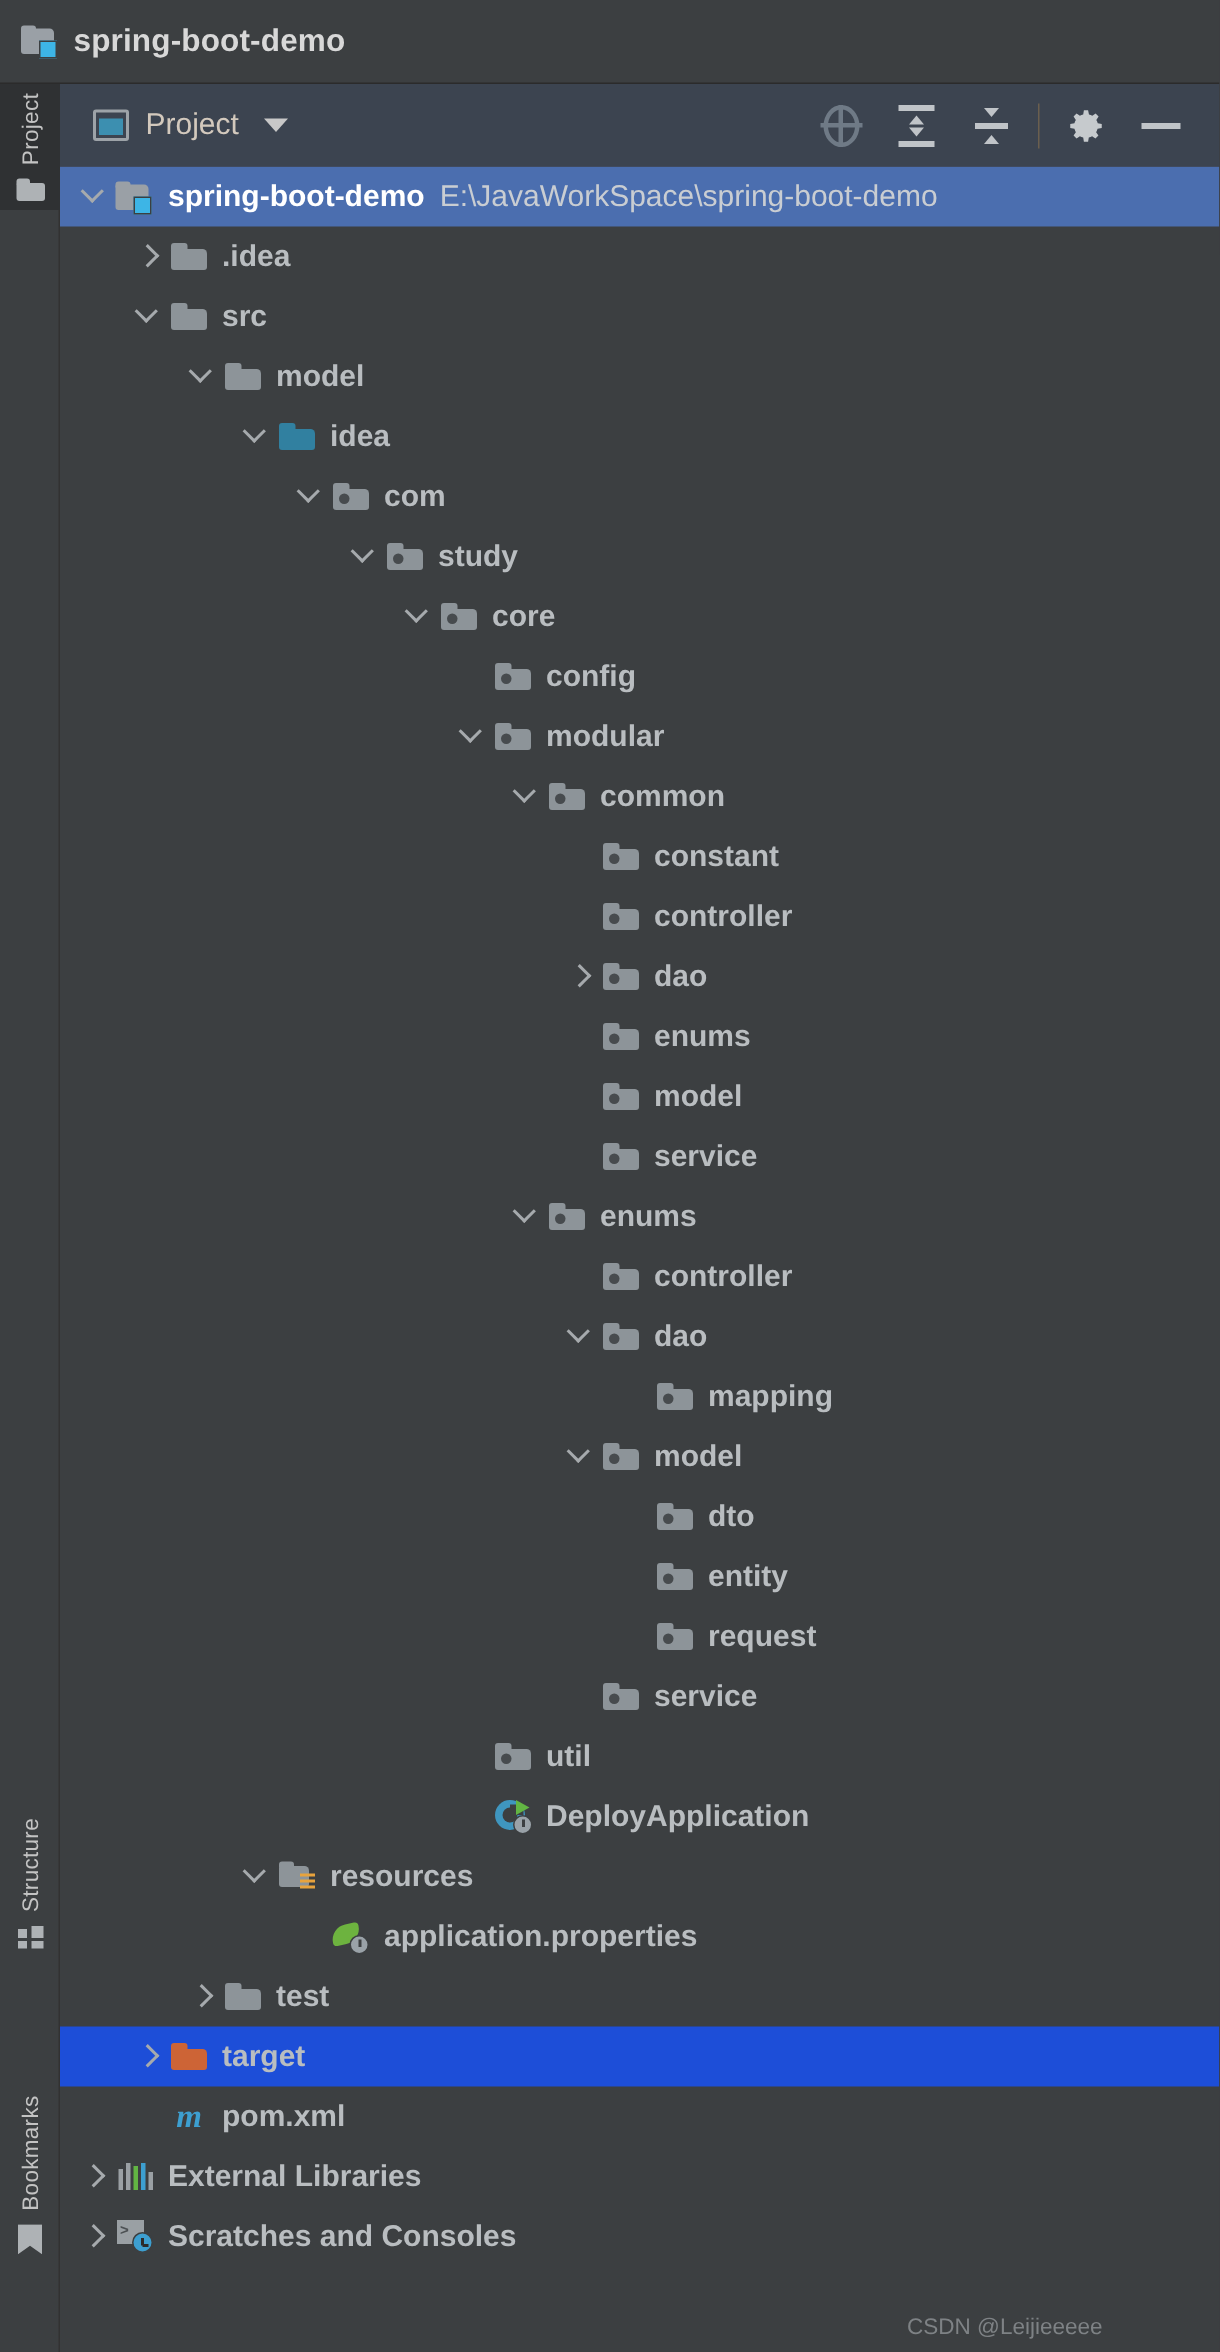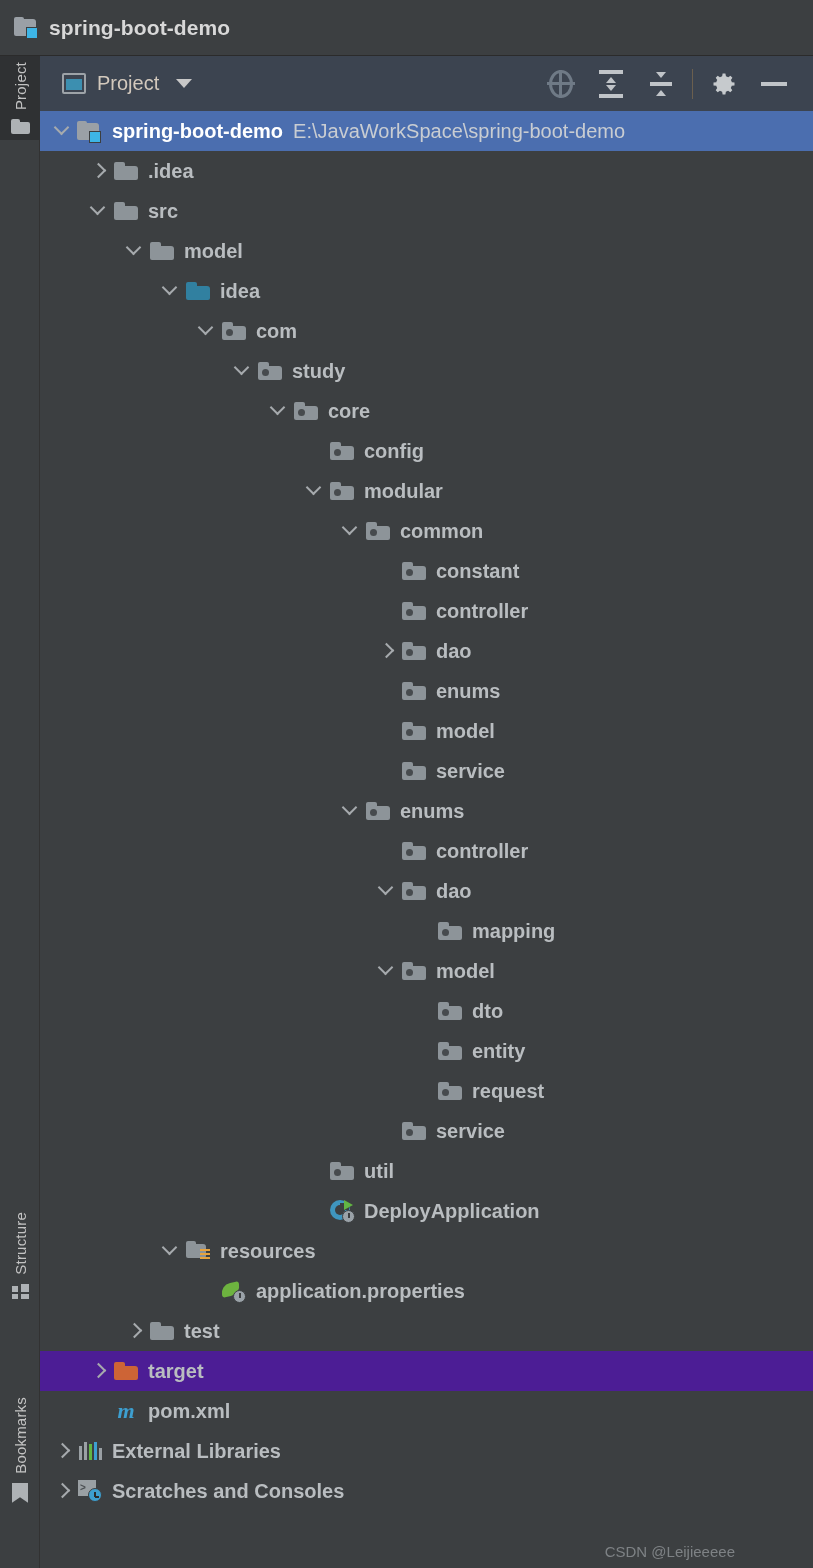--- a/index.html
+++ b/index.html
@@ -130,21 +130,21 @@
   .tree {
     position: absolute; left: 40px; top: 111px; width: 773px; height: 1457px;
     background: #3c3f41; overflow: hidden;
   }
   .row {
     position: relative; height: 40px; display:flex; align-items:center;
     white-space: nowrap; font-size: 20px; color: #b5b9bc;
   }
   .row.selected { background: #4b6eaf; }
   .row.selected .label { color:#ffffff; font-weight:bold; }
-  .row.hovered { background: #4c1d95; }
+  .row.hovered { background: #1d4ed8; }
   .label { color:#b9bdc0;font-weight:bold; }
   .subpath { color:#c9cdd2; margin-left:10px; font-weight: normal; }
 
   .twisty { width:26px; height:26px; position:relative; flex:0 0 26px; }
   .twisty.none { visibility:hidden; }
   .chev { position:absolute; left:7px; top:7px; width:11px; height:11px;
     border-right:2.6px solid #a6aaad; border-bottom:2.6px solid #a6aaad; }
   .twisty.closed .chev { transform: rotate(-45deg); }
   .twisty.open  .chev { transform: rotate(45deg); top:4px; left:6px;}
 

